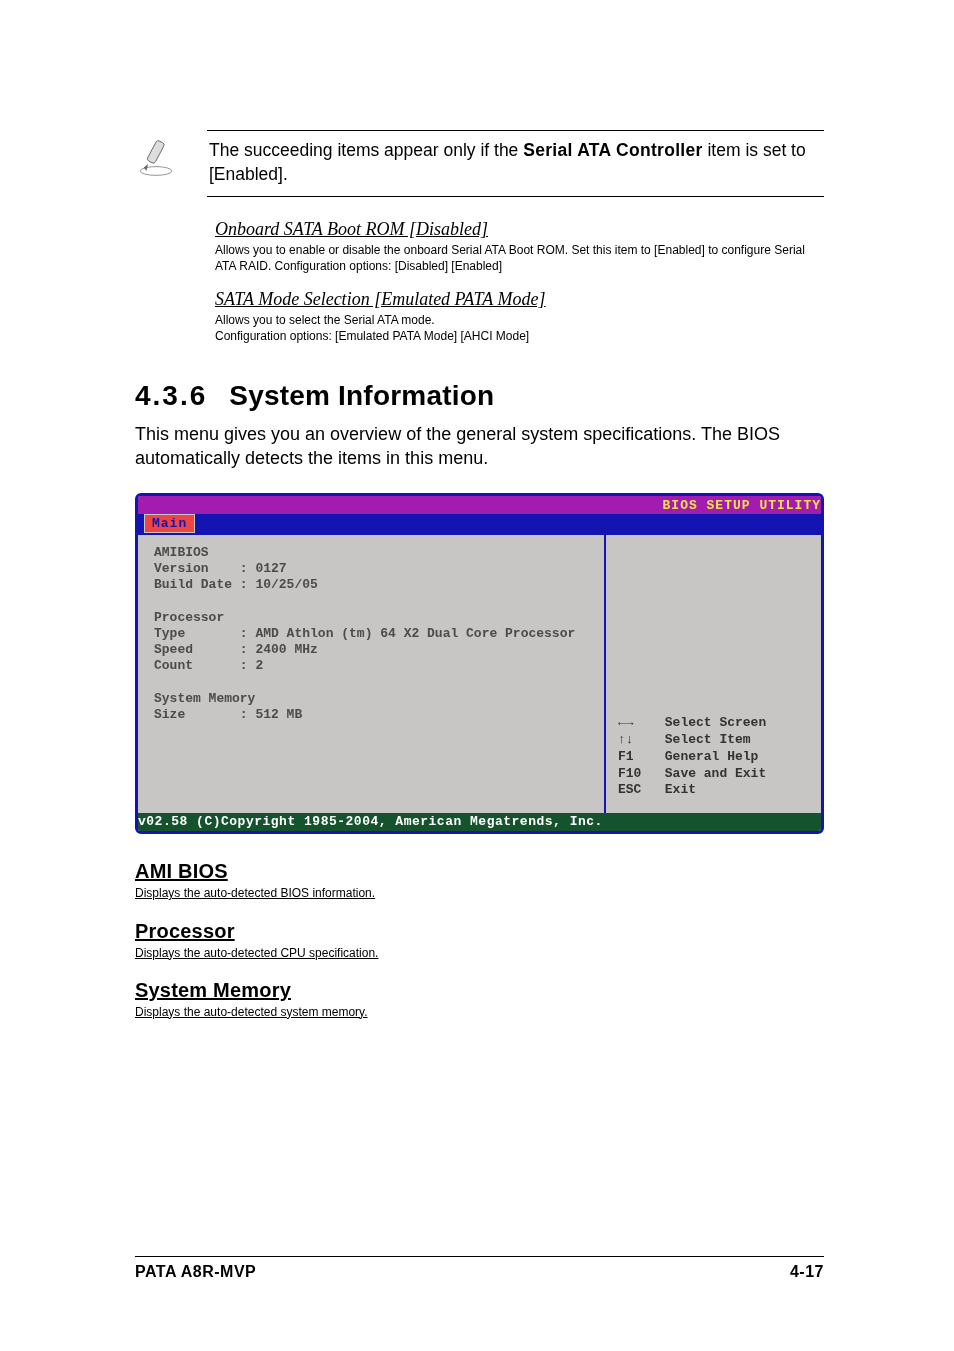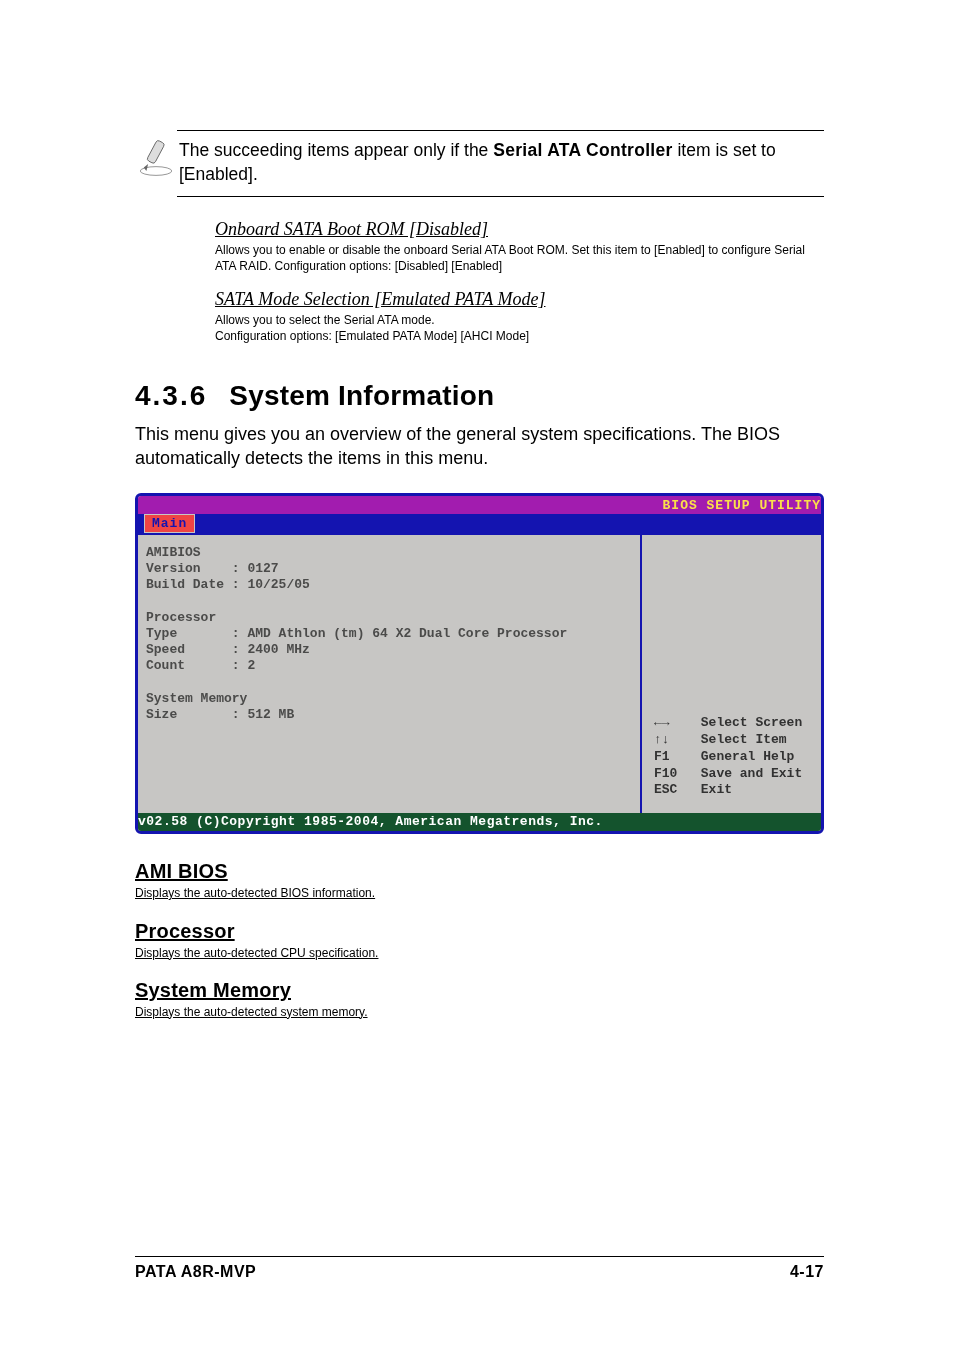--- a/index.html
+++ b/index.html
@@ -9,20 +9,21 @@
     height: 1351px;
     font-family: Arial, Helvetica, sans-serif;
     color: #000;
     position: relative;
   }
   .page {
     padding: 130px 130px 0 135px;
   }
   .note-row {
     display: flex;
+    gap: 30px;
     align-items: flex-start;
     margin-bottom: 22px;
   }
   .note-icon {
     width: 42px;
     height: 42px;
     flex: 0 0 42px;
     margin-top: 6px;
   }
   .note-box {
@@ -85,28 +86,28 @@
     font-weight: 700;
     padding: 1px 7px;
     border: 1px solid #c7c6c4;
     letter-spacing: 1px;
   }
   .bios-body {
     display: flex;
   }
   .bios-left {
     flex: 1;
-    padding: 10px 12px 90px 8px;
+    padding: 10px 12px 90px 16px;
     border-right: 2px solid #1414b0;
     white-space: pre;
     line-height: 1.25;
     font-weight: 700;
   }
   .bios-right {
-    width: 179px;
+    width: 215px;
     padding: 10px 10px 12px 12px;
     position: relative;
     font-weight: 700;
     color: #323232;
   }
   .bios-help {
     position: absolute;
     bottom: 14px;
     left: 12px;
     white-space: pre;

